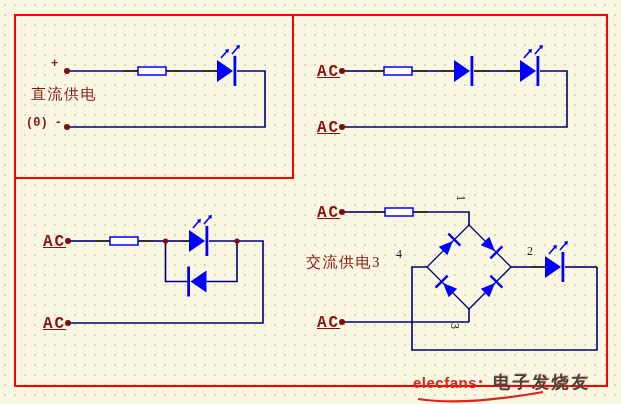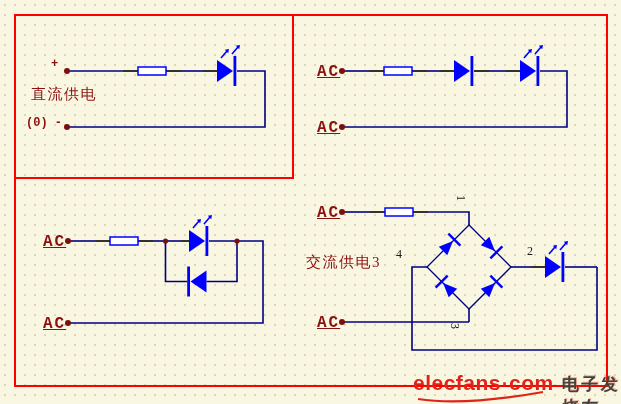--- a/index.html
+++ b/index.html
@@ -24,21 +24,21 @@
     font-size:12px;color:#8b1010;font-weight:bold;}
   .node-num{
     font-family:"Liberation Serif","DejaVu Serif",serif;
     font-size:12px;color:#1a1a1a;
   }
   .rot90{transform:rotate(90deg);transform-origin:center;}
   .watermark{
     position:absolute;left:413px;top:371px;display:flex;align-items:baseline;
   }
   .wm-red{font-family:"Liberation Sans",sans-serif;font-weight:800;
-    font-size:21px;color:#e02318;letter-spacing:.5px;}
+    font-size:15px;color:#e02318;letter-spacing:.5px;}
   .wm-dot{font-weight:800;font-size:18px;color:#e02318;margin:0 1px;}
   .wm-cn{font-family:"Liberation Serif","DejaVu Serif",serif;font-weight:bold;
     font-size:17px;color:#46413a;letter-spacing:2.5px;margin-left:8px;
     text-shadow:1px -1px 0 rgba(225,80,60,.45);}
   .wm-swoosh{position:absolute;left:2px;top:18px;}
 </style>
 </head>
 <body>
 
 <div class="screen">
@@ -175,20 +175,19 @@
   <span class="lbl cn-title" style="left:306px;top:255px;">交流供电3</span>
 
   <span class="lbl node-num rot90" style="left:458px;top:192px;">1</span>
   <span class="lbl node-num" style="left:527px;top:245px;">2</span>
   <span class="lbl node-num rot90" style="left:452px;top:320px;">3</span>
   <span class="lbl node-num" style="left:396px;top:248px;">4</span>
 
   <div class="watermark">
     <span class="wm-red">elecfans</span>
     <span class="wm-dot">·</span>
-    <span class="wm-red">com</span>
     <span class="wm-cn">电子发烧友</span>
     <svg class="wm-swoosh" width="135" height="14">
       <path d="M3,10 C35,15 78,12 128,3" fill="none" stroke="#e02318" stroke-width="2.2"></path>
     </svg>
   </div>
 
 </div>
 
 </body></html>

